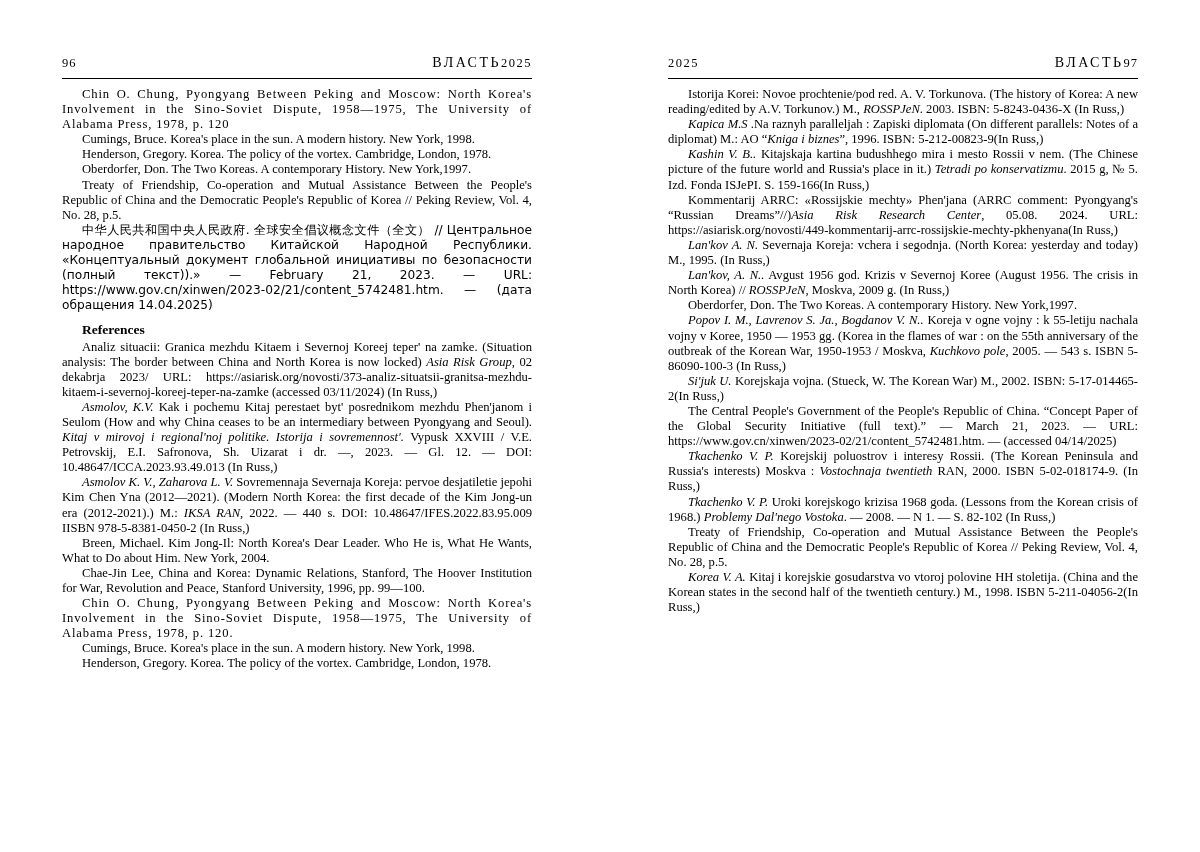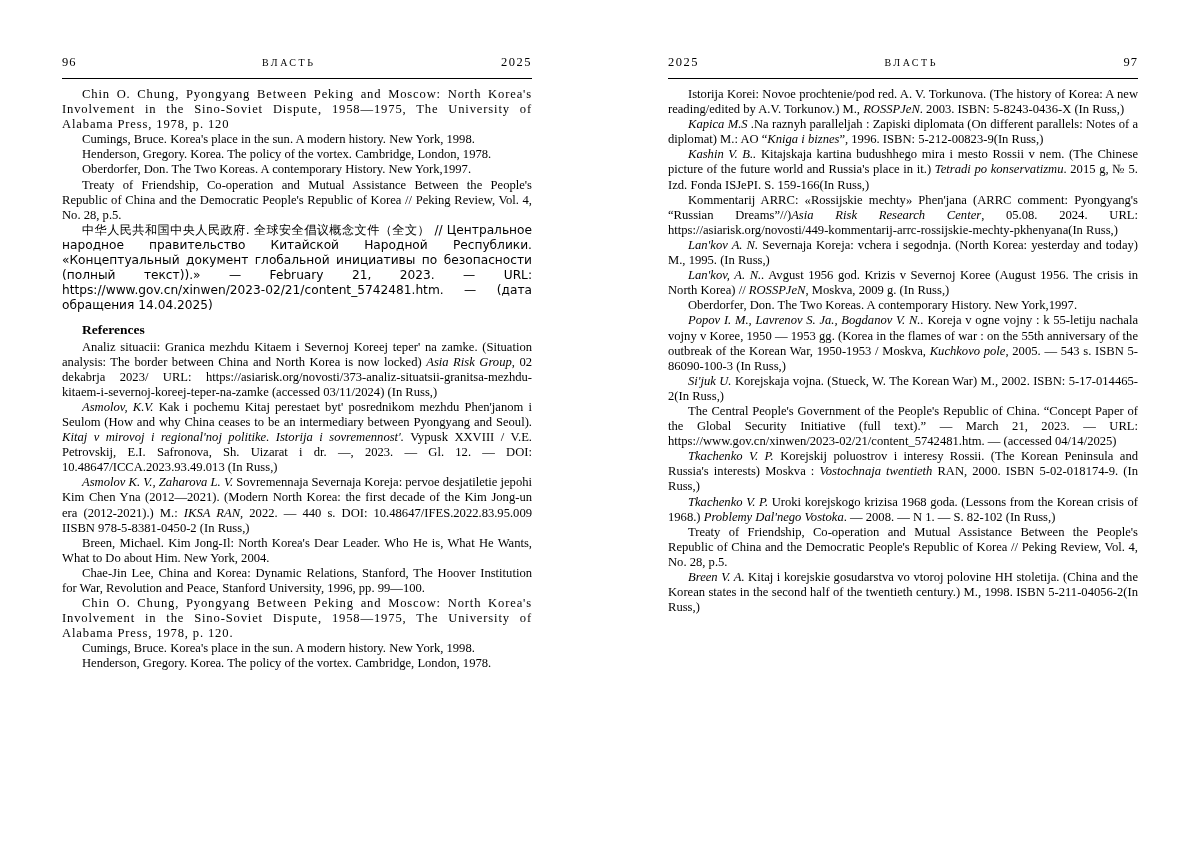--- a/index.html
+++ b/index.html
@@ -42,22 +42,22 @@
     font-size: 12.5px;
     letter-spacing: 1px;
   }
   .runhead .year {
     font-family: "Liberation Serif", serif;
     font-size: 12.5px;
     letter-spacing: 1.5px;
   }
   .runhead .jtitle {
     flex: 1;
-    text-align: center;
-    font-size: 10px;
+    text-align: right;
+    font-size: 14px;
     letter-spacing: 2.5px;
   }
   .rule {
     border-top: 1px solid #000;
     margin-top: 3px;
     margin-bottom: 8px;
   }
 
   .body-text {
     font-size: 12.6px;
@@ -129,17 +129,17 @@
       <p class="ref">Kommentarij ARRC: «Rossijskie mechty» Phen'jana (ARRC comment: Pyongyang's “Russian Dreams”//)<span class="i">Asia Risk Research Center</span>, 05.08. 2024. URL: https://asiarisk.org/novosti/449-kommentarij-arrc-rossijskie-mechty-pkhenyana(In Russ,)</p>
       <p class="ref"><span class="i">Lan'kov A. N.</span> Severnaja Koreja: vchera i segodnja. (North Korea: yesterday and today) M., 1995. (In Russ,)</p>
       <p class="ref"><span class="i">Lan'kov, A. N..</span> Avgust 1956 god. Krizis v Severnoj Koree (August 1956. The crisis in North Korea) // <span class="i">ROSSPJeN</span>, Moskva, 2009 g. (In Russ,)</p>
       <p class="ref">Oberdorfer, Don. The Two Koreas. A contemporary History. New York,1997.</p>
       <p class="ref"><span class="i">Popov I. M., Lavrenov S. Ja., Bogdanov V. N..</span> Koreja v ogne vojny : k 55-letiju nachala vojny v Koree, 1950 — 1953 gg. (Korea in the flames of war : on the 55th anniversary of the outbreak of the Korean War, 1950-1953 / Moskva, <span class="i">Kuchkovo pole</span>, 2005. — 543 s. ISBN 5-86090-100-3 (In Russ,)</p>
       <p class="ref"><span class="i">Si'juk U.</span> Korejskaja vojna. (Stueck, W. The Korean War) M., 2002. ISBN: 5-17-014465-2(In Russ,)</p>
       <p class="ref">The Central People's Government of the People's Republic of China. “Concept Paper of the Global Security Initiative (full text).” — March 21, 2023. — URL: https://www.gov.cn/xinwen/2023-02/21/content_5742481.htm. — (accessed 04/14/2025)</p>
       <p class="ref"><span class="i">Tkachenko V. P.</span> Korejskij poluostrov i interesy Rossii. (The Korean Peninsula and Russia's interests) Moskva : <span class="i">Vostochnaja twentieth</span> RAN, 2000. ISBN 5-02-018174-9. (In Russ,)</p>
       <p class="ref"><span class="i">Tkachenko V. P.</span> Uroki korejskogo krizisa 1968 goda. (Lessons from the Korean crisis of 1968.) <span class="i">Problemy Dal'nego Vostoka</span>. — 2008. — N 1. — S. 82-102 (In Russ,)</p>
       <p class="ref">Treaty of Friendship, Co-operation and Mutual Assistance Between the People's Republic of China and the Democratic People's Republic of Korea // Peking Review, Vol. 4, No. 28, p.5.</p>
-      <p class="ref"><span class="i">Breen V. A.</span> Kitaj i korejskie gosudarstva vo vtoroj polovine HH stoletija. (China and the Korean states in the second half of the twentieth century.) M., 1998. ISBN 5-211-04056-2(In Russ,)</p>
+      <p class="ref"><span class="i">Korea V. A.</span> Kitaj i korejskie gosudarstva vo vtoroj polovine HH stoletija. (China and the Korean states in the second half of the twentieth century.) M., 1998. ISBN 5-211-04056-2(In Russ,)</p>
     </div>
   </div>
 
 </div>
 
 </body></html>

